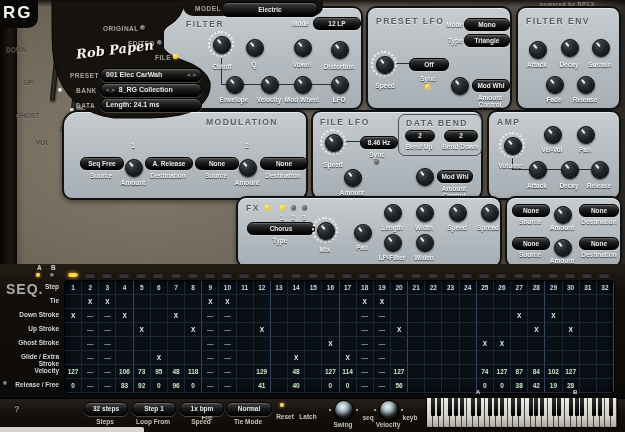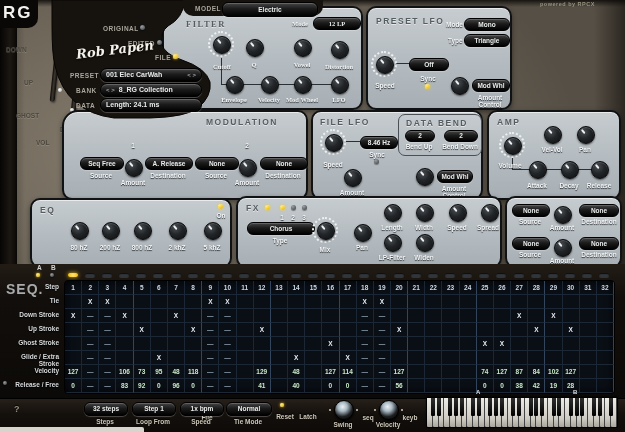--- a/index.html
+++ b/index.html
@@ -98,21 +98,21 @@
   <div class="sd" style="left:124px;top:112px;"></div>
   <div class="sd" style="left:133px;top:124px;"></div>
   <div class="gl" style="left:6px;top:46px;">DOWN</div>
   <div class="gl" style="left:24px;top:79px;">UP</div>
   <div class="gl" style="left:16px;top:112px;">GHOST</div>
   <div class="gl" style="left:36px;top:139px;">VOL</div>
   <div class="gl" style="left:60px;top:126px;">DEC</div>
 
   <div class="dl" style="left:540px;top:1px;font-size:5.5px;color:#97917f;">powered by RPCX</div>
 
-  <div class="p" style="left:162px;top:6px;width:201px;height:104px;font-family:Liberation Serif, serif;">
+  <div class="p" style="left:162px;top:6px;width:201px;height:104px;">
     <div class="t" style="left:22px;top:11px;">FILTER</div>
     <span class="l" style="left:128px;top:12px;">Mode</span>
     <div class="pl" style="left:149px;top:9px;width:46px;">12 LP</div>
     <div class="cline" style="left:57px;top:50px;width:1px;height:26px;"></div>
     <div class="cline" style="left:57px;top:76px;width:118px;height:1px;"></div>
     <div class="r" style="left:44px;top:23px;">
         <div class="k"></div>
       </div>
     <span class="l cl" style="left:58px;top:55px;">Cutoff</span>
     <div class="k" style="left:82px;top:31px;"></div>
@@ -143,20 +143,33 @@
       </div>
     <span class="l cl" style="left:17px;top:74px;">Speed</span>
     <div class="pl" style="left:41px;top:50px;width:38px;">Off</div>
     <span class="l cl" style="left:60px;top:67px;">Sync</span>
     <div class="led" style="left:57px;top:76px;"></div>
     <div class="k" style="left:83px;top:69px;"></div>
     <div class="pl" style="left:104px;top:71px;width:36px;">Mod Whl</div>
     <span class="l cl" style="left:122px;top:86px;white-space:normal;width:36px;line-height:7px;">Amount Control</span>
   </div>
 
+  <div class="p" style="left:516px;top:6px;width:105px;height:104px;">
+    <div class="t" style="left:8px;top:8px;">FILTER ENV</div>
+    <div class="k" style="left:11px;top:33px;"></div>
+    <span class="l cl" style="left:19px;top:53px;">Attack</span>
+    <div class="k" style="left:43px;top:31px;"></div>
+    <span class="l cl" style="left:51px;top:53px;">Decay</span>
+    <div class="k" style="left:74px;top:31px;"></div>
+    <span class="l cl" style="left:82px;top:53px;">Sustain</span>
+    <div class="k" style="left:28px;top:68px;"></div>
+    <span class="l cl" style="left:36px;top:88px;">Fade</span>
+    <div class="k" style="left:59px;top:68px;"></div>
+    <span class="l cl" style="left:67px;top:88px;">Release</span>
+  </div>
 
   <div class="p" style="left:62px;top:110px;width:246px;height:90px;border-radius:16px 10px 10px 10px;">
     <div class="t" style="left:142px;top:5px;">MODULATION</div>
     <span class="l cl" style="left:69px;top:30px;">1</span>
     <div class="pl" style="left:16px;top:45px;width:42px;">Seq Free</div>
     <span class="l cl" style="left:37px;top:60px;">Source</span>
     <div class="k" style="left:61px;top:47px;"></div>
     <span class="l cl" style="left:69px;top:67px;">Amount</span>
     <div class="pl" style="left:81px;top:45px;width:46px;">A. Release</div>
     <span class="l cl" style="left:104px;top:60px;">Destination</span>
@@ -205,35 +218,20 @@
     <div class="k" style="left:88px;top:14px;"></div>
     <span class="l cl" style="left:96px;top:34px;">Pan</span>
     <div class="k" style="left:40px;top:49px;"></div>
     <span class="l cl" style="left:48px;top:70px;">Attack</span>
     <div class="k" style="left:72px;top:49px;"></div>
     <span class="l cl" style="left:80px;top:70px;">Decay</span>
     <div class="k" style="left:102px;top:49px;"></div>
     <span class="l cl" style="left:110px;top:70px;">Release</span>
   </div>
 
-  <div class="p" style="left:30px;top:198px;width:202px;height:70px;">
-    <div class="t" style="left:8px;top:5px;">EQ</div>
-    <div class="led" style="left:186px;top:4px;"></div>
-    <span class="l cl" style="left:189px;top:12px;">On</span>
-    <div class="k" style="left:39px;top:22px;"></div>
-    <span class="l cl" style="left:47px;top:44px;">80 hZ</span>
-    <div class="k" style="left:70px;top:22px;"></div>
-    <span class="l cl" style="left:78px;top:44px;">200 hZ</span>
-    <div class="k" style="left:102px;top:22px;"></div>
-    <span class="l cl" style="left:110px;top:44px;">800 hZ</span>
-    <div class="k" style="left:137px;top:22px;"></div>
-    <span class="l cl" style="left:145px;top:44px;">2 khZ</span>
-    <div class="k" style="left:172px;top:22px;"></div>
-    <span class="l cl" style="left:180px;top:44px;">5 khZ</span>
-  </div>
 
   <div class="p" style="left:236px;top:196px;width:266px;height:72px;padding-left:24px;">
     <div class="t" style="left:8px;top:5px;">FX</div>
     <div class="led" style="left:27px;top:7px;"></div>
     <div class="led" style="left:42px;top:7px;"></div>
     <div class="led off" style="left:53px;top:7px;"></div>
     <div class="led off" style="left:64px;top:7px;"></div>
     <span class="l cl" style="left:44px;top:16px;">1</span>
     <span class="l cl" style="left:55px;top:16px;">2</span>
     <span class="l cl" style="left:66px;top:16px;">3</span>

